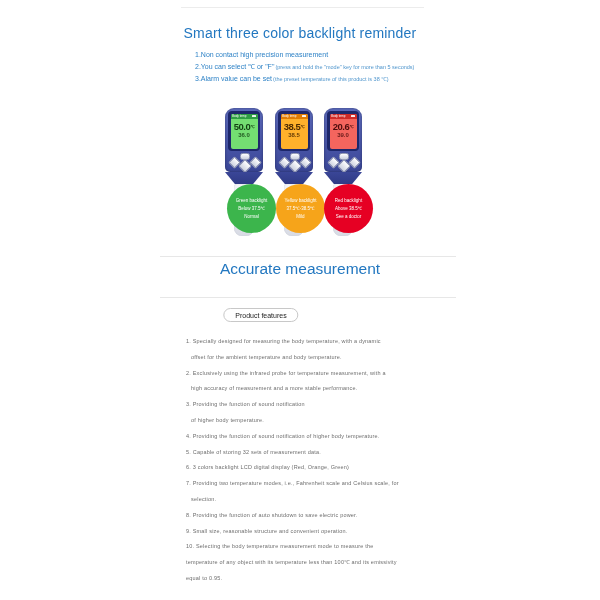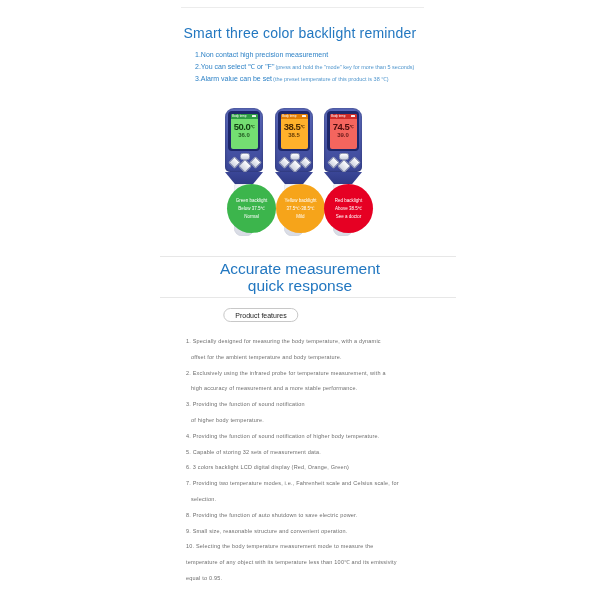--- a/index.html
+++ b/index.html
@@ -139,21 +139,21 @@
   </div>
 
   <div class="therm t2">
     <div class="head">
       <div class="bezel">
         <div class="screen r">
           <div class="lcd-header">
             <span>Body temp</span>
             <span class="batt"></span>
           </div>
-          <div class="main-reading"><span>74.5</span><span class="unit">℃</span></div>
+          <div class="main-reading"><span>20.6</span><span class="unit">℃</span></div>
           <div class="sub-reading">39.0</div>
         </div>
       </div>
       <div class="btn btn-top"></div>
       <div class="btn btn-left"></div>
       <div class="btn btn-right"></div>
       <div class="btn btn-bot"></div>
     </div>
     <div class="taper"></div>
     <div class="handle"></div>
@@ -171,21 +171,20 @@
   </div>
   <div class="badge b2">
     <div>Red backlight</div>
     <div>Above 38.5℃</div>
     <div>See a doctor</div>
   </div>
 
   <div class="divider d-mid1"></div>
   <div class="s2-title">
     <div>Accurate measurement</div>
-    <div>quick response</div>
   </div>
   <div class="divider d-mid2"></div>
 
   <div class="pill">Product features</div>
 
   <div class="features">
     <div class="fline">1. Specially designed for measuring the body temperature, with a dynamic</div>
     <div class="fline cont">offset for the ambient temperature and body temperature.</div>
     <div class="fline">2. Exclusively using the infrared probe for temperature measurement, with a</div>
     <div class="fline cont">high accuracy of measurement and a more stable performance.</div>

